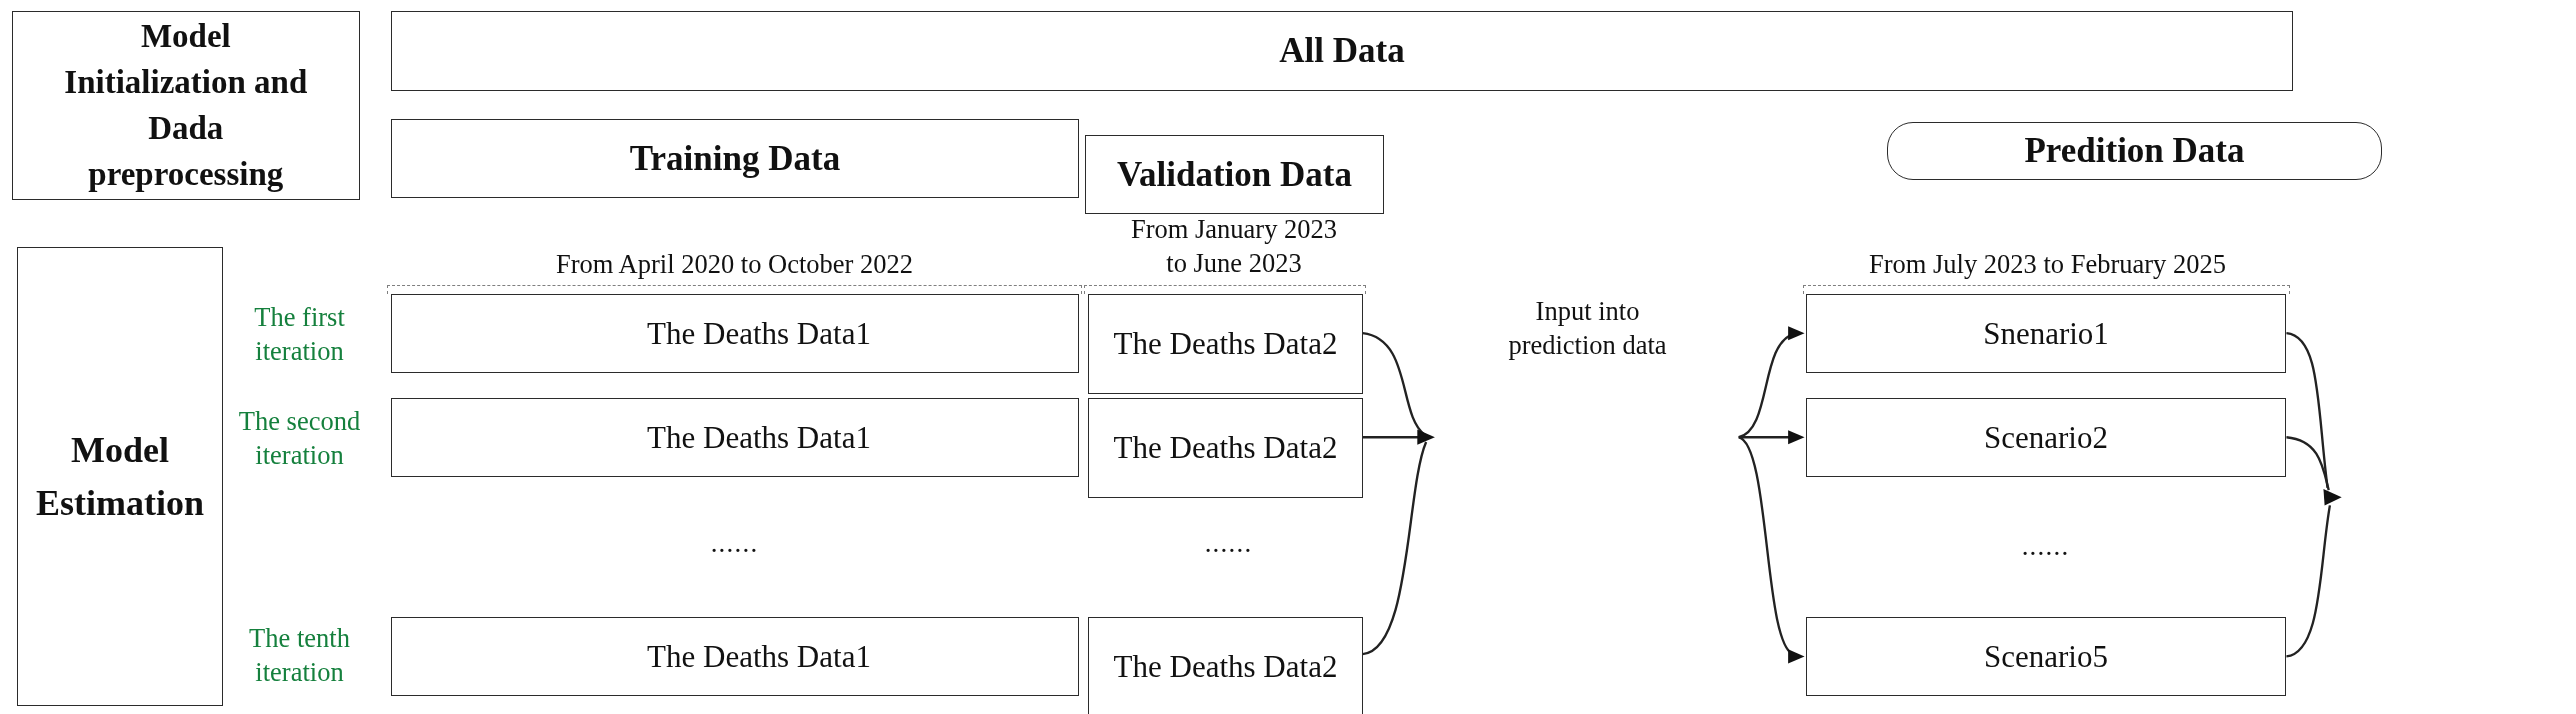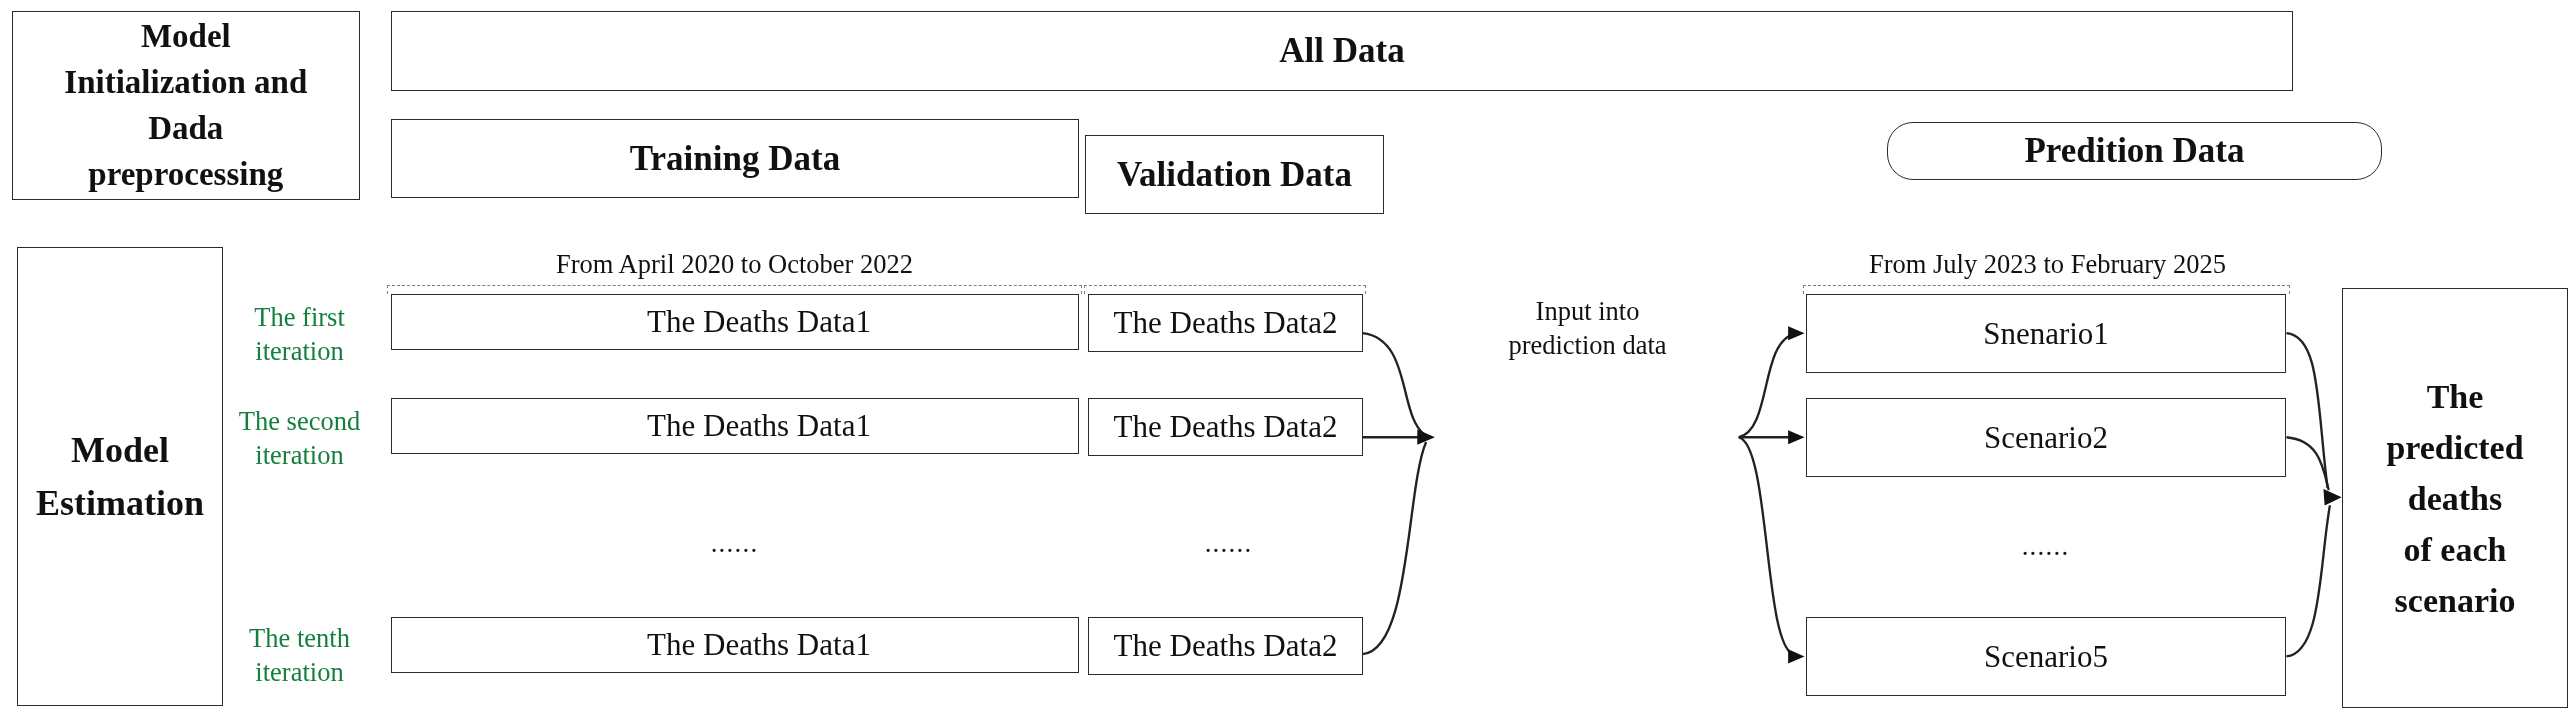--- a/index.html
+++ b/index.html
@@ -67,22 +67,22 @@
   .estimation-box { left: 17px;  top: 247px; width: 206px;  height: 459px; font-size: 36px; line-height: 53px; }
 
   .cap-training   { left: 470px;  top: 247px; width: 529px; }
   .cap-validation { left: 1090px; top: 212px; width: 288px; }
   .cap-prediction { left: 1783px; top: 247px; width: 529px; }
 
   .lab-r1 { left: 223px; top: 300px;  width: 153px; }
   .lab-r2 { left: 223px; top: 404px;  width: 153px; }
   .lab-r3 { left: 223px; top: 621px; width: 153px; }
 
-  .d1 { left: 391px;  width: 688px; height: 56px; padding-left: 48px; }
-  .d2 { left: 1088px; width: 275px;  height: 58px; }
+  .d1 { left: 391px;  width: 688px; height: 79px; padding-left: 48px; }
+  .d2 { left: 1088px; width: 275px;  height: 100px; }
   .sc { left: 1806px; width: 480px;  height: 79px; }
   .r1 { top: 294px; }
   .r2 { top: 398px; }
   .r3 { top: 617px; }
 
   .dash-d1 { left: 387px;  top: 285px; width: 695px; }
   .dash-d2 { left: 1084px; top: 285px; width: 282px; }
   .dash-sc { left: 1803px; top: 285px; width: 487px; }
 
   .dots-d1 { left: 558px;  top: 526px; width: 353px; }
@@ -136,20 +136,22 @@
     <span>Training Data</span>
   </div>
   <div class="box validation-box bold">
     <span>Validation Data</span>
   </div>
   <div class="box predition-box bold">
     <span>Predition Data</span>
   </div>
 
   <div class="caption cap-training">From April 2020 to October 2022</div>
+  <div class="caption cap-validation pre">From January 2023
+to June 2023</div>
   <div class="caption cap-prediction">From July 2023 to February 2025</div>
 
   <div class="dashed-top dash-d1"></div>
   <div class="dashed-top dash-d2"></div>
   <div class="dashed-top dash-sc"></div>
 
   <div class="itlabel lab-r1 pre">The first
 iteration</div>
   <div class="itlabel lab-r2 pre">The second
 iteration</div>
@@ -186,22 +188,15 @@
   <div class="box d2 r3 cell">
     <span>The Deaths Data2</span>
   </div>
   <div class="box sc r3 cell">
     <span>Scenario5</span>
   </div>
 
   <div class="caption input-note pre">Input into
 prediction data</div>
 
-  <div class="box predicted-box bold">
-    <span class="pre">The
-predicted
-deaths
-of each
-scenario</span>
-  </div>
 
 </div>
 
 
 </body></html>

